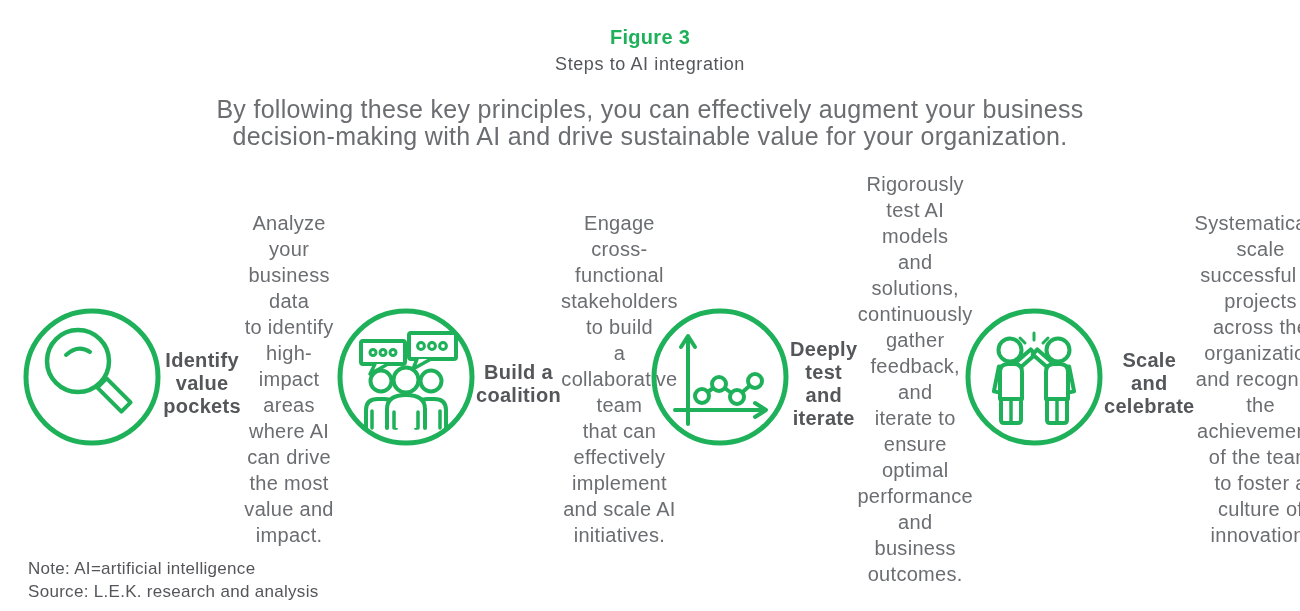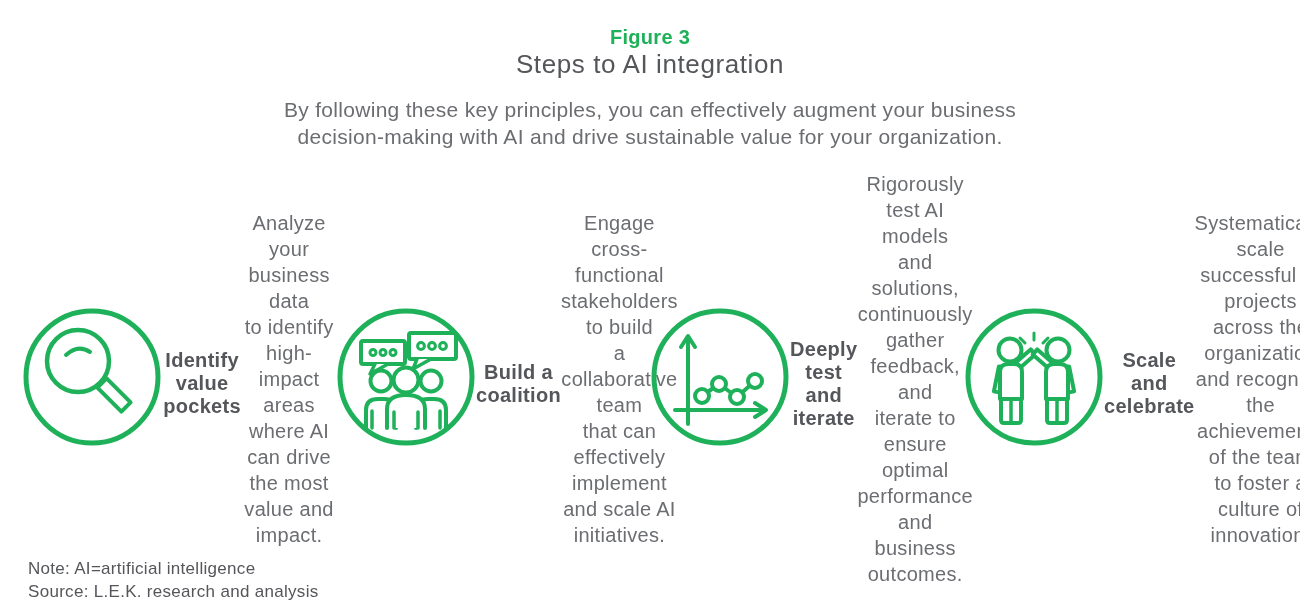--- a/index.html
+++ b/index.html
@@ -2,23 +2,23 @@
 <html><head>
 <meta charset="utf-8">
 <style>
   * { margin:0; padding:0; box-sizing:border-box; }
   html,body { width:1300px; height:611px; background:#ffffff; overflow:hidden;
               font-family:"Liberation Sans", sans-serif; }
   .page { position:relative; width:1300px; height:611px; background:#fff; padding-top:24px; }
 
   .figure-label { text-align:center; font-size:20px; font-weight:bold; line-height:26px;
                   color:#1EB15A; letter-spacing:0.3px; }
-  .figure-title { text-align:center; font-size:26px; line-height:28px; color:#54565A;
+  .figure-title { text-align:center; font-size:18px; line-height:28px; color:#54565A;
                   letter-spacing:0.6px; }
-  .figure-intro { text-align:center; font-size:21px; line-height:27px; color:#6B6D71;
+  .figure-intro { text-align:center; font-size:25px; line-height:27px; color:#6B6D71;
                   letter-spacing:0.3px; margin-top:18px; white-space:pre-line; }
 
   .steps { display:flex; padding:0 22px; margin-top:16px; }
   .step { width:25%; display:flex; flex-direction:row; align-items:center; }
   .icon-wrap { width:140px; height:140px; }
   .step-heading { margin-top:14px; font-size:20px; font-weight:bold; color:#54565A;
                   letter-spacing:0.3px; text-align:center; }
   .step-body { margin-top:5px; font-size:20px; line-height:26px; color:#6B6D71;
                letter-spacing:0.3px; text-align:center; white-space:pre-line; }
 

